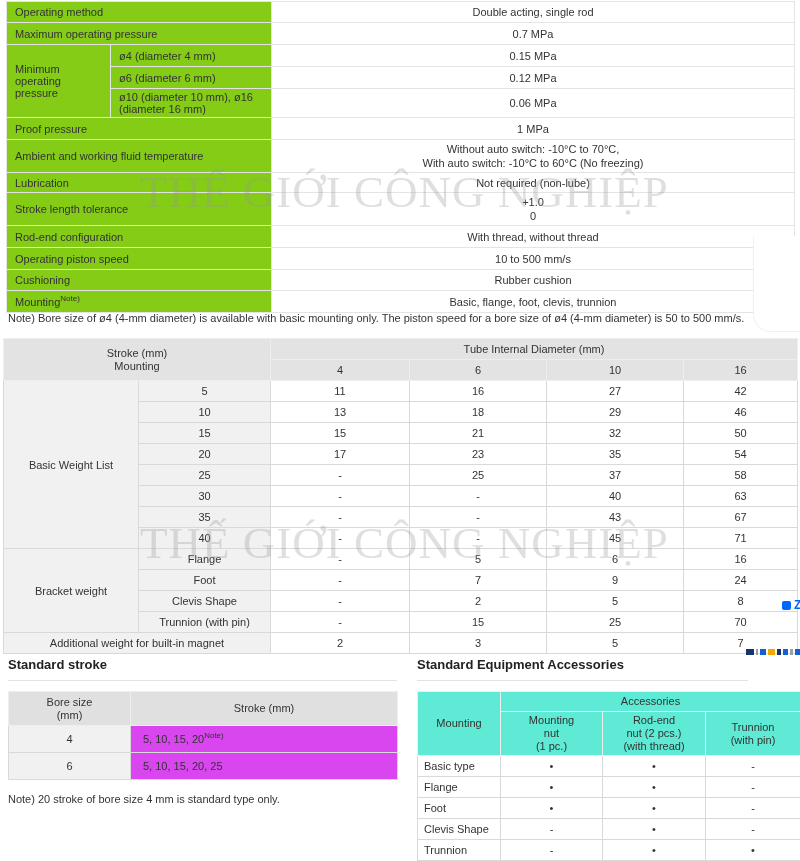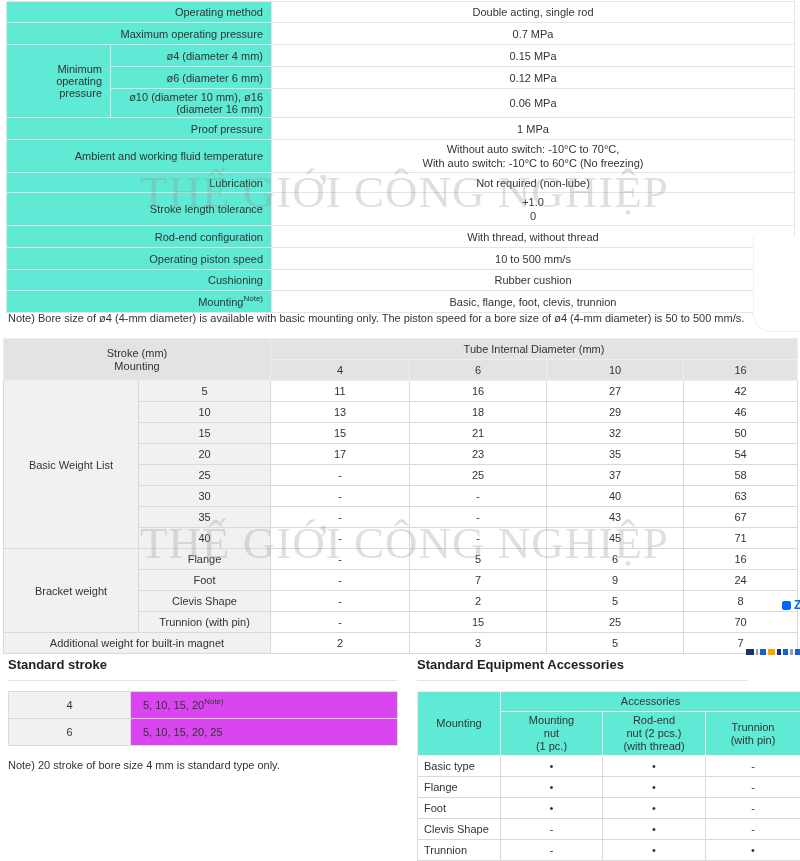--- a/index.html
+++ b/index.html
@@ -7,21 +7,21 @@
   body {
     width:800px; height:861px; position:relative; overflow:hidden;
     background:#ffffff; color:#333;
     font-family:"Liberation Sans", sans-serif; font-size:11px;
   }
   table { border-collapse:collapse; table-layout:fixed; }
   td { border:1px solid #e4e4e4; vertical-align:middle; }
 
   
   .spec-table { position:absolute; left:6px; top:1px; width:788px; }
-  .spec-table td.lbl { background:#5eead4; padding:2px 8px; text-align:right; }
+  .spec-table td.lbl { background:#84cc16; padding:2px 8px; text-align:left; }
   .spec-table td.val { text-align:center; padding:2px 6px; }
   .two-line { line-height:14px; }
   sup.note-sup { font-size:8px; vertical-align:super; line-height:0; }
 
   .spec-note { position:absolute; left:8px; top:312px; color:#333; }
 
   
   .weight-table { position:absolute; left:3px; top:338px; width:794px; }
   .weight-table td { border:1px solid #d9d9d9; text-align:center; height:21px; padding:0 4px; }
   .weight-table td.hdr { background:#e3e3e3; border-color:#eeeeee; }
@@ -281,20 +281,25 @@
 
 <div class="std-stroke-block">
   <div class="section-title">Standard stroke</div>
   <div class="section-rule"></div>
   <table class="stroke-table">
     <colgroup>
         <col style="width:122px">
         <col style="width:267px">
       </colgroup>
     <tbody>
+        <tr>
+      <td class="hdr">Bore size
+(mm)</td>
+      <td class="hdr">Stroke (mm)</td>
+    </tr>
     <tr>
       <td class="bore">4</td>
       <td class="stk">
         <span>5, 10, 15, 20</span><sup class="note-sup">Note)</sup>
       </td>
     </tr>
     <tr>
       <td class="bore">6</td>
       <td class="stk">5, 10, 15, 20, 25</td>
     </tr>

